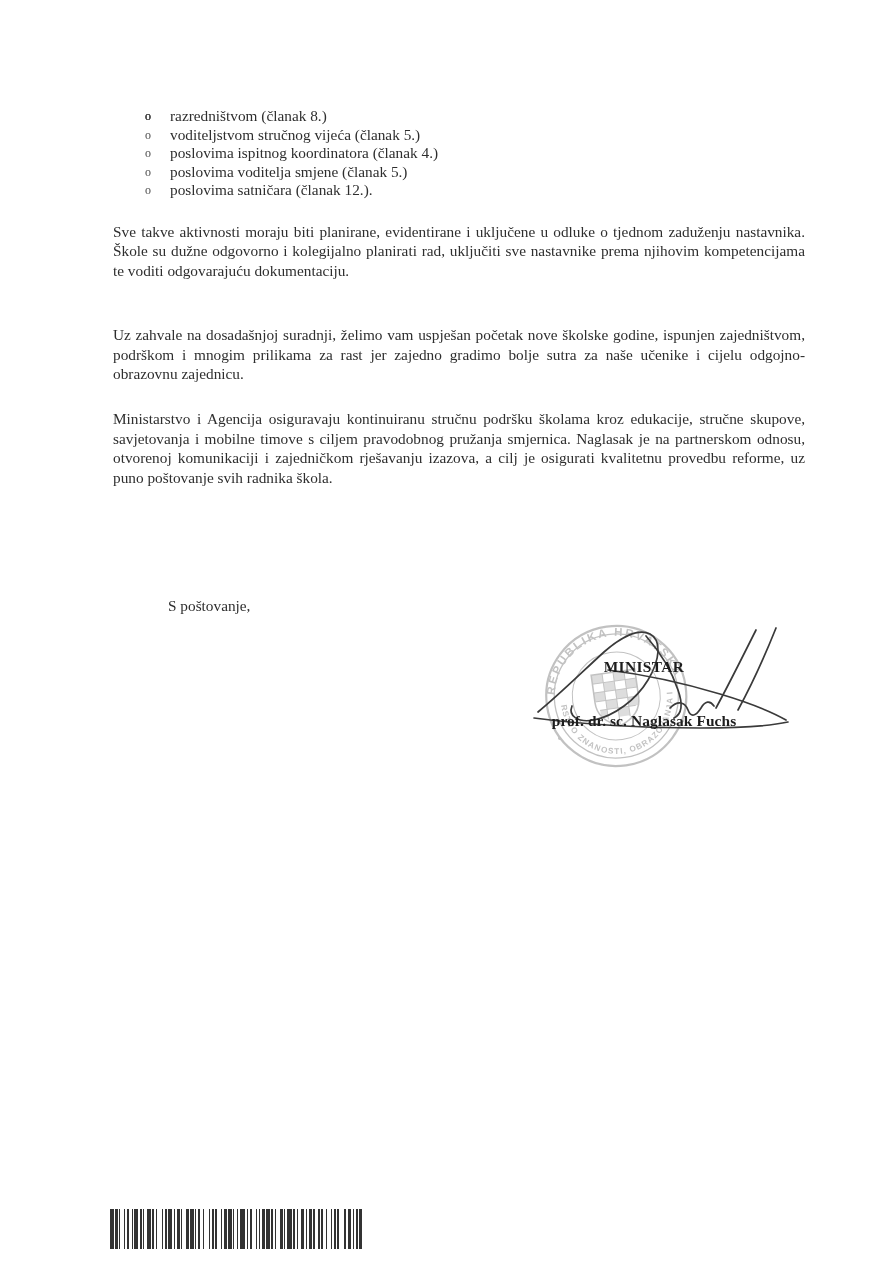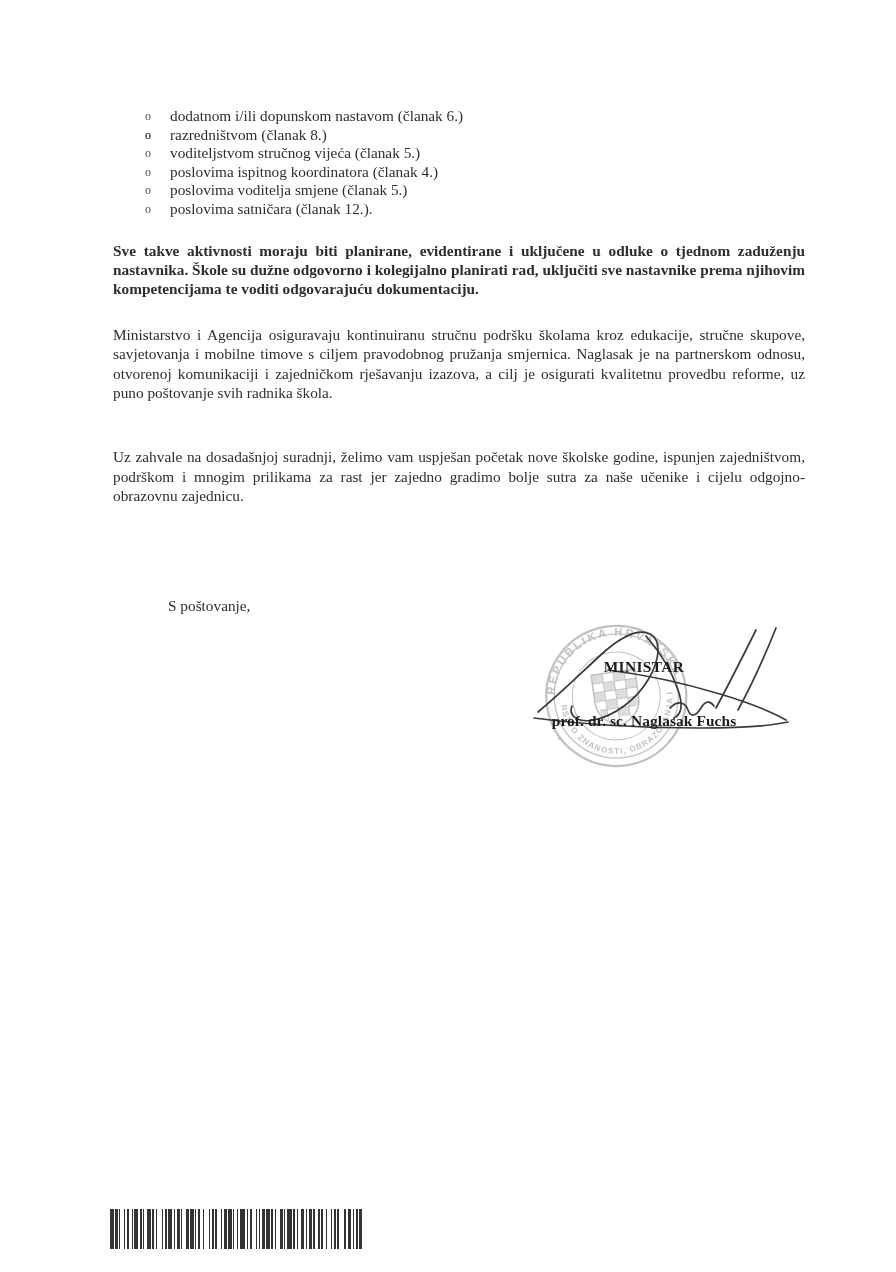--- a/index.html
+++ b/index.html
@@ -33,21 +33,21 @@
 
   .para {
     font-size: 15.3px;
     line-height: 19.4px;
     text-align: justify;
     text-justify: inter-word;
     margin: 0;
     color: #2e2e2e;
   }
 
-  .para.gap-s { margin-top: 22px; font-weight: bold; }
+  .para.gap-s { margin-top: 22px; }
   .para.gap-m { margin-top: 26px; }
   .para.gap-l { margin-top: 45px; }
 
   .bullet-list {
     list-style: none;
     margin: 3px 0 0 0;
     padding: 0;
   }
   .bullet-list li {
     position: relative;
@@ -149,21 +149,20 @@
 <body>
 
 <div class="page">
 
   <div class="content">
 
 
     <ul class="bullet-list">
       <li>
         <span class="bullet-marker">o</span>
-        <span>dodatnom i/ili dopunskom nastavom (članak 6.)</span>
       </li>
       <li>
         <span class="bullet-marker">o</span>
       </li>
       <li>
         <span class="bullet-marker">o</span>
         <span>razredništvom (članak 8.)</span>
       </li>
       <li>
         <span class="bullet-marker">o</span>
@@ -178,23 +177,23 @@
         <span>poslovima voditelja smjene (članak 5.)</span>
       </li>
       <li>
         <span class="bullet-marker">o</span>
         <span>poslovima satničara (članak 12.).</span>
       </li>
     </ul>
 
     <p class="para gap-s">Sve takve aktivnosti moraju biti planirane, evidentirane i uključene u odluke o tjednom zaduženju nastavnika. Škole su dužne odgovorno i kolegijalno planirati rad, uključiti sve nastavnike prema njihovim kompetencijama te voditi odgovarajuću dokumentaciju.</p>
 
+    <p class="para gap-l">Uz zahvale na dosadašnjoj suradnji, želimo vam uspješan početak nove školske godine, ispunjen zajedništvom, podrškom i mnogim prilikama za rast jer zajedno gradimo bolje sutra za naše učenike i cijelu odgojno-obrazovnu zajednicu.</p>
+
     <p class="para gap-m">Ministarstvo i Agencija osiguravaju kontinuiranu stručnu podršku školama kroz edukacije, stručne skupove, savjetovanja i mobilne timove s ciljem pravodobnog pružanja smjernica. Naglasak je na partnerskom odnosu, otvorenoj komunikaciji i zajedničkom rješavanju izazova, a cilj je osigurati kvalitetnu provedbu reforme, uz puno poštovanje svih radnika škola.</p>
-
-    <p class="para gap-l">Uz zahvale na dosadašnjoj suradnji, želimo vam uspješan početak nove školske godine, ispunjen zajedništvom, podrškom i mnogim prilikama za rast jer zajedno gradimo bolje sutra za naše učenike i cijelu odgojno-obrazovnu zajednicu.</p>
 
   </div>
 
   <div class="closing">S poštovanje,</div>
 
   <div class="sig-block">
 
     <div class="stamp">
       <svg width="160" height="152" viewBox="0 0 160 152" xmlns="http://www.w3.org/2000/svg">
         <defs>

